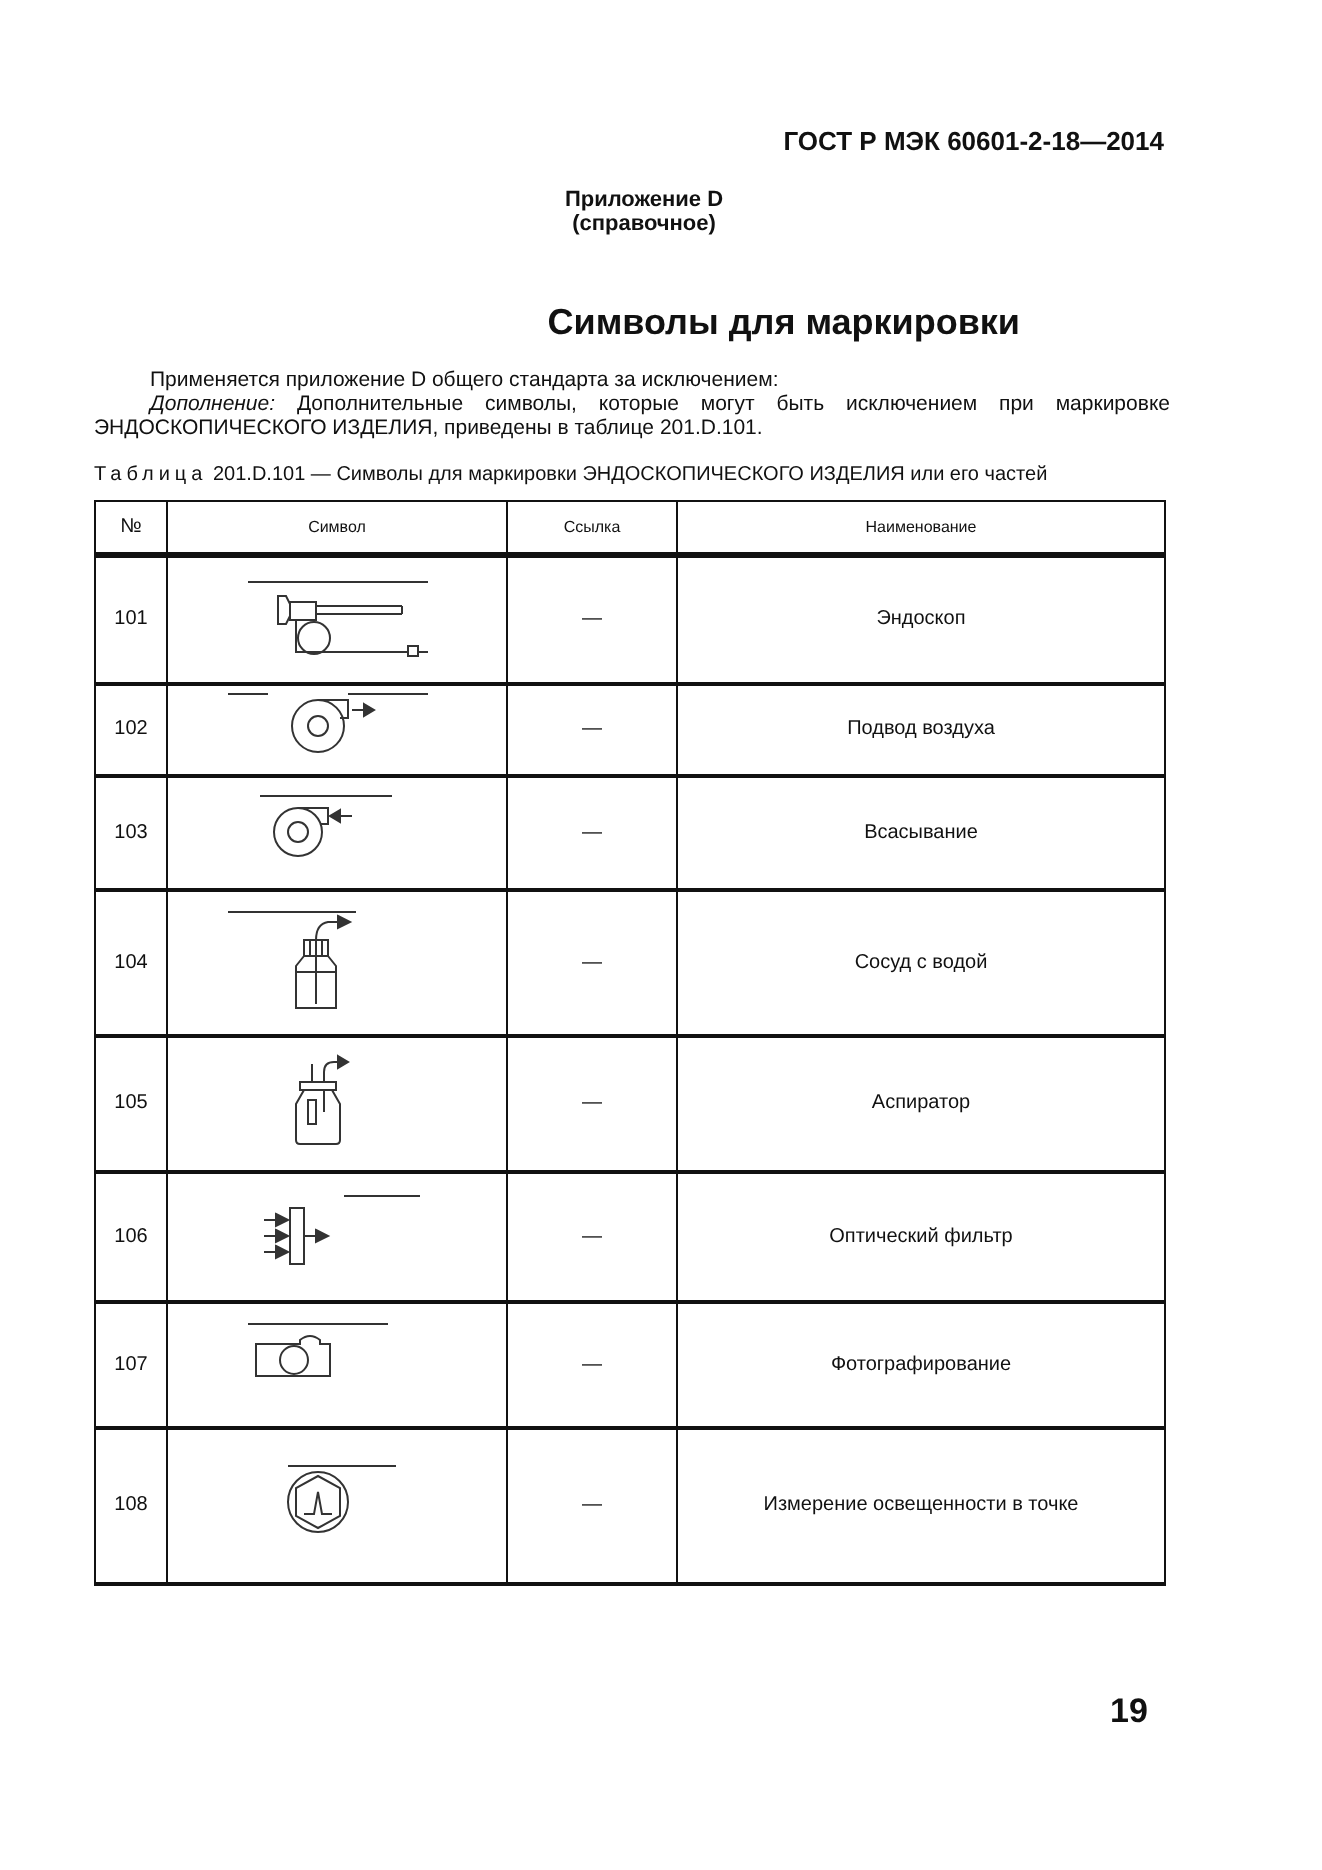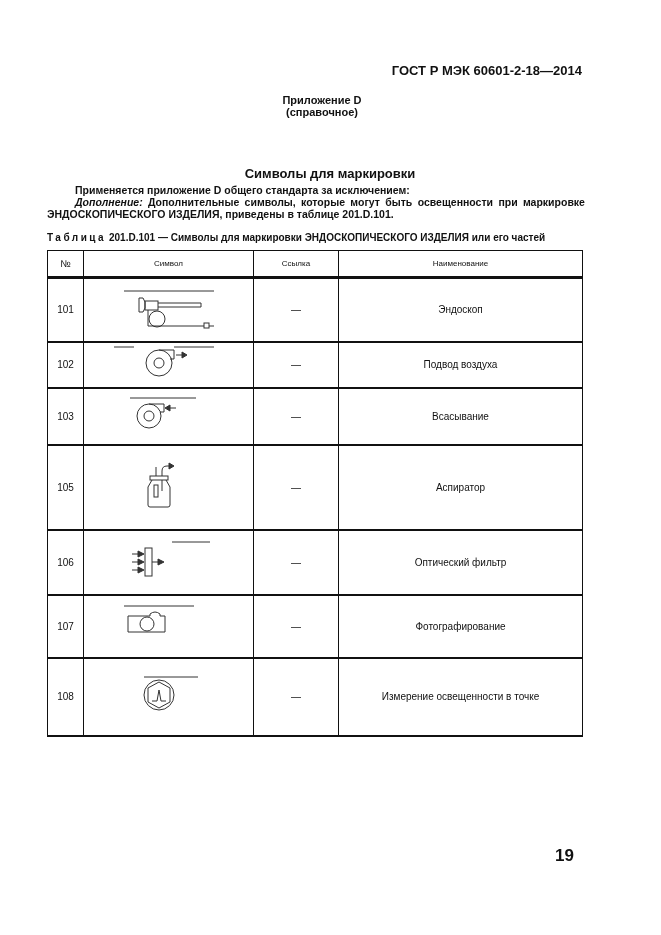--- a/index.html
+++ b/index.html
@@ -1,21 +1,21 @@
 <!DOCTYPE html>
 <html><head>
 <meta charset="utf-8">
 <style>
   html, body { margin:0; padding:0; background:#fff; }
   body { width:661px; height:935px; position:relative; overflow:hidden;
          font-family:"Liberation Sans", sans-serif; color:#111; }
-  .abs { position:absolute;font-weight:bold; }
+  .abs { position:absolute; }
   .std { left:380px; top:63px; width:202px; text-align:right; font-size:13px; font-weight:bold; }
   .annex { left:192px; width:260px; text-align:center; font-size:11px; font-weight:bold; }
-  .title { left:150px; top:166px; width:360px; text-align:center; font-size:13px; font-weight:bold; }
+  .title { left:150px; top:151px; width:360px; text-align:right; font-size:18px; font-weight:bold; }
   .para { font-size:10.5px; line-height:12px; }
   .p1 { left:75px; top:184px; width:510px; }
   .p2 { left:75px; top:196px; width:510px; display:flex; justify-content:space-between; }
   .p3 { left:47px; top:208px; width:540px; }
   .caption { left:47px; top:232px; width:560px; font-size:10px; }
   .spaced { letter-spacing:2.5px; }
   table { position:absolute; left:47px; top:250px; border-collapse:collapse; width:536px; }
   td, th { border:1.5px solid #111; padding:0; text-align:center; vertical-align:middle; font-size:10px; font-weight:normal; }
   th { height:25px; font-size:8px; border-bottom:3px solid #111; }
   tr.r td { border-bottom:2.5px solid #111; }
@@ -36,21 +36,21 @@
 <div class="abs title">Символы для маркировки</div>
 
 <div class="abs para p1">Применяется приложение D общего стандарта за исключением:</div>
 <div class="abs para p2">
   <i>Дополнение:</i>
   <span>Дополнительные</span>
   <span>символы,</span>
   <span>которые</span>
   <span>могут</span>
   <span>быть</span>
-  <span>освещенности</span>
+  <span>исключением</span>
   <span>при</span>
   <span>маркировке</span>
 </div>
 <div class="abs para p3">ЭНДОСКОПИЧЕСКОГО ИЗДЕЛИЯ, приведены в таблице 201.D.101.</div>
 
 <div class="abs caption">
   <span class="spaced">Таблица</span><span> 201.D.101 — Символы для маркировки ЭНДОСКОПИЧЕСКОГО ИЗДЕЛИЯ или его частей</span>
 </div>
 
 <table>
@@ -110,22 +110,41 @@
             <circle cx="35" cy="22" r="5"></circle>
           <path d="M35 10 L50 10 L50 18 L46 18"></path>
           <line x1="54" y1="14" x2="62" y2="14"></line>
             <path d="M56 11 L51 14 L56 17 Z" fill="#333"></path>
         </svg>
       </td>
       <td class="cref">—</td>
       <td>Всасывание</td>
     </tr>
 
-
-    <tr class="r" style="height:85px">
+    <tr class="r" style="height:73px">
+      <td class="cnum">104</td>
+      <td class="csym">
+        <svg width="110" height="58" viewBox="0 0 110 58" fill="none" stroke="#333" stroke-width="1">
+          <line x1="0" y1="4" x2="64" y2="4"></line>
+          <rect x="38" y="18" width="12" height="8"></rect>
+          <line x1="41" y1="18" x2="41" y2="26"></line>
+            <line x1="44" y1="18" x2="44" y2="26"></line>
+            <line x1="47" y1="18" x2="47" y2="26"></line>
+          <path d="M38 26 L34 31 L34 52 L54 52 L54 31 L50 26"></path>
+          <line x1="44" y1="26" x2="44" y2="50"></line>
+            <line x1="34" y1="34" x2="54" y2="34"></line>
+          <path d="M44 18 Q44 10 50 9 L56 9"></path>
+            <path d="M55 6 L61 9 L55 12 Z" fill="#333"></path>
+        </svg>
+      </td>
+      <td class="cref">—</td>
+      <td>Сосуд с водой</td>
+    </tr>
+
+    <tr class="r" style="height:68px">
       <td class="cnum">105</td>
       <td class="csym">
         <svg width="110" height="52" viewBox="0 0 110 52" fill="none" stroke="#333" stroke-width="1">
           <line x1="42" y1="6" x2="42" y2="15"></line>
           <path d="M48 15 L48 10 Q48 5 53 5 L56 5"></path>
             <path d="M55 2 L60 5 L55 8 Z" fill="#333"></path>
           <rect x="36" y="15" width="18" height="4"></rect>
           <path d="M38 19 L34 26 L34 44 Q34 46 36 46 L54 46 Q56 46 56 44 L56 26 L52 19"></path>
           <rect x="40" y="24" width="4" height="12"></rect>
           <line x1="48" y1="19" x2="48" y2="30"></line>

